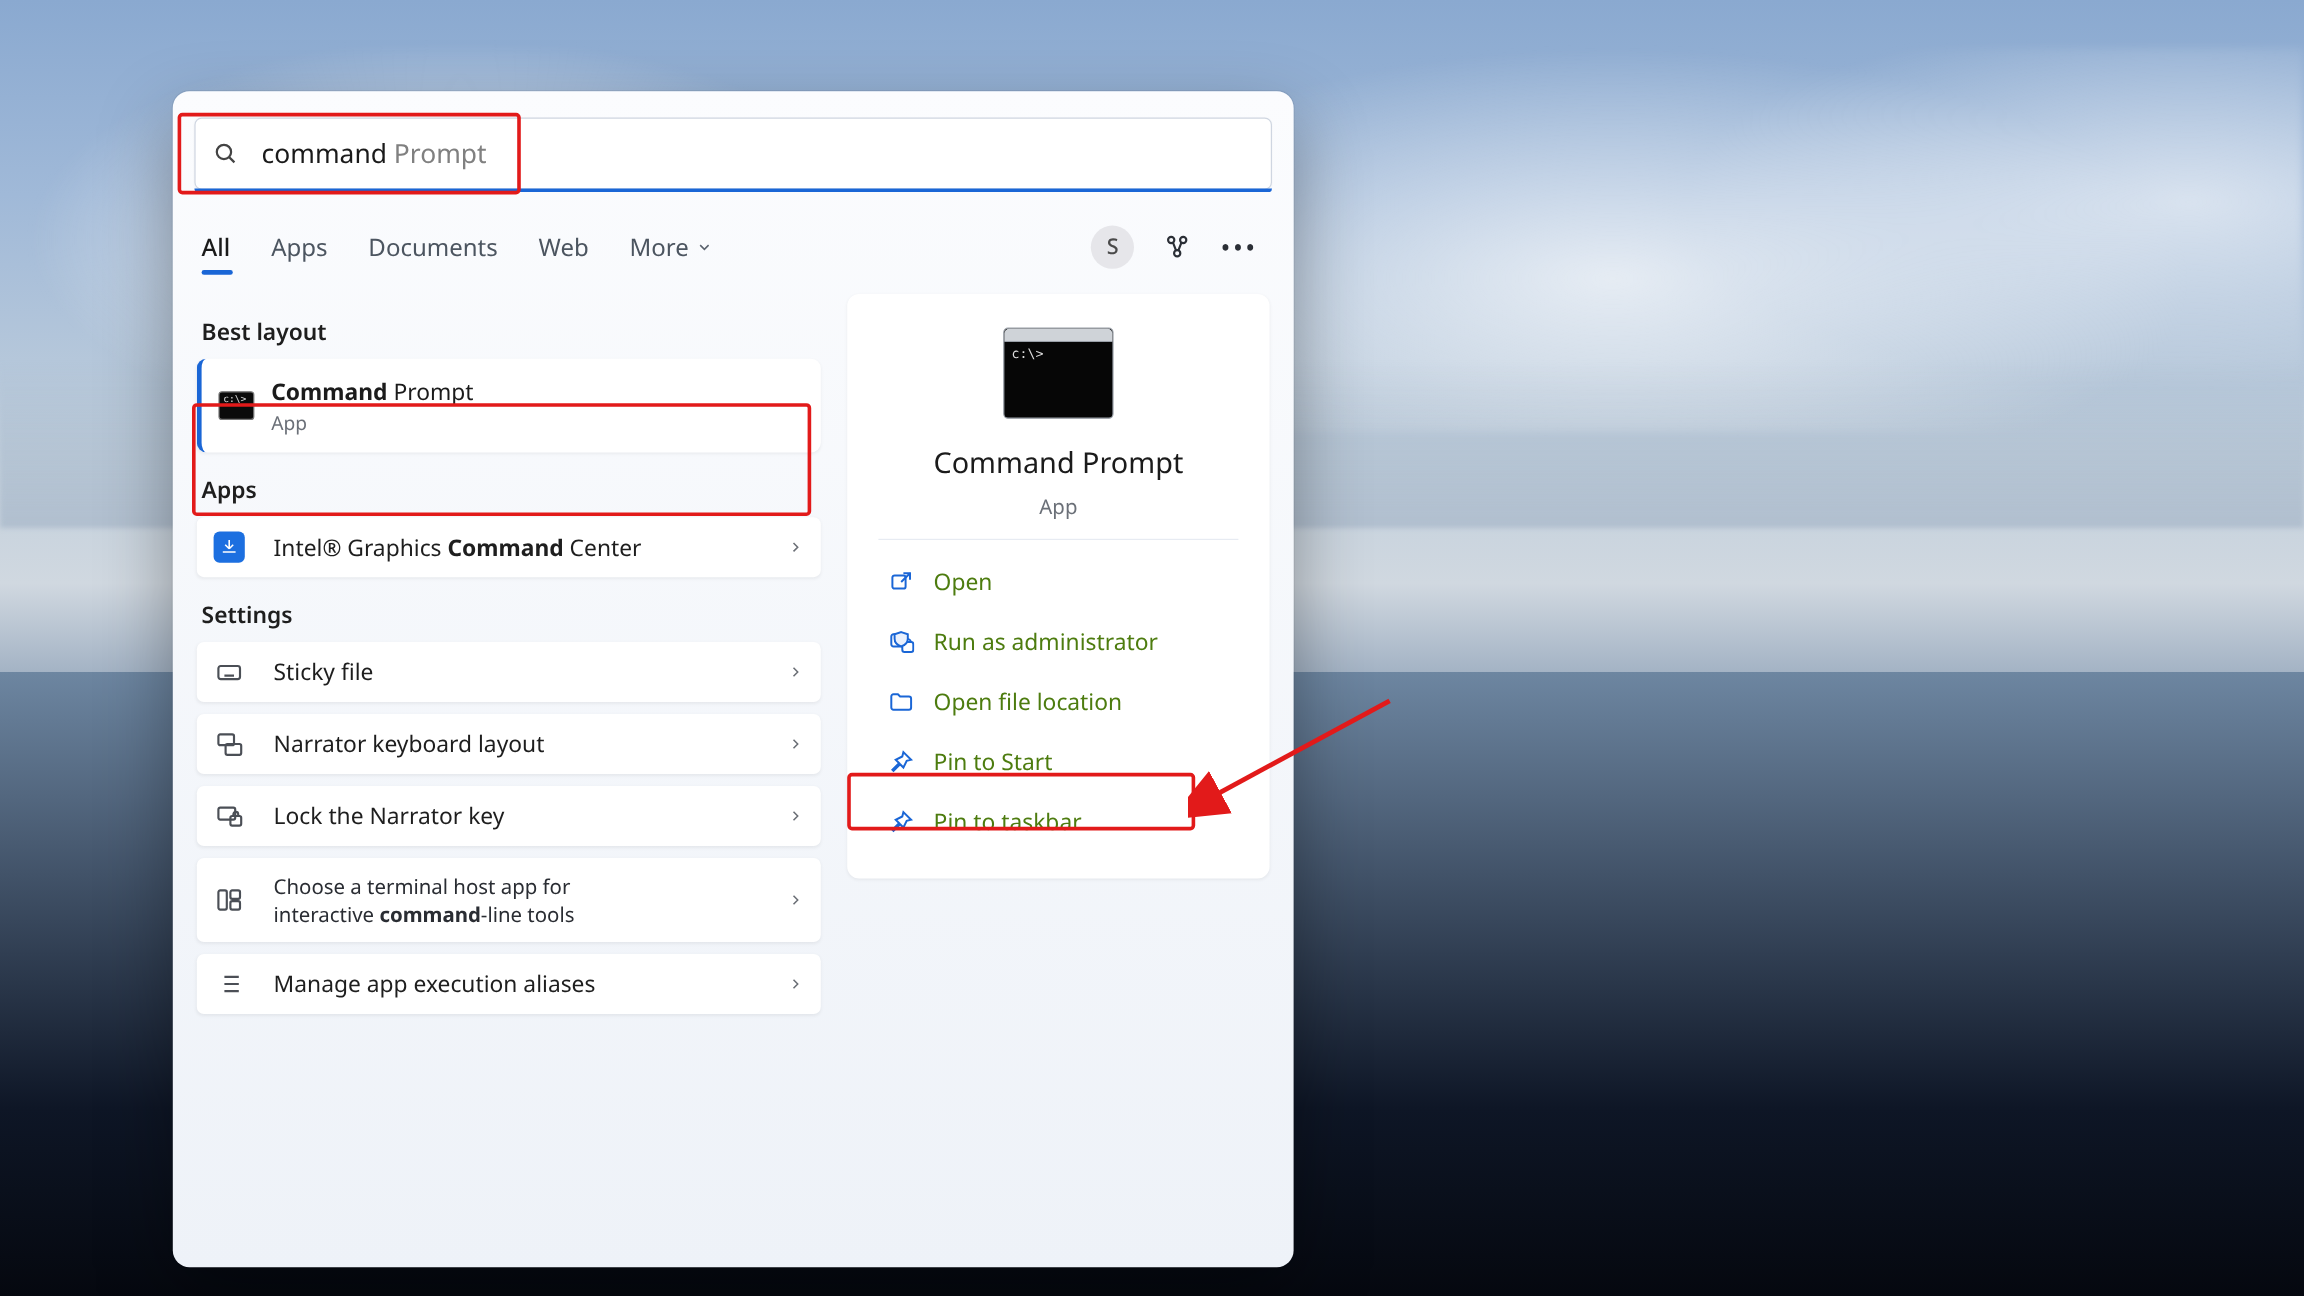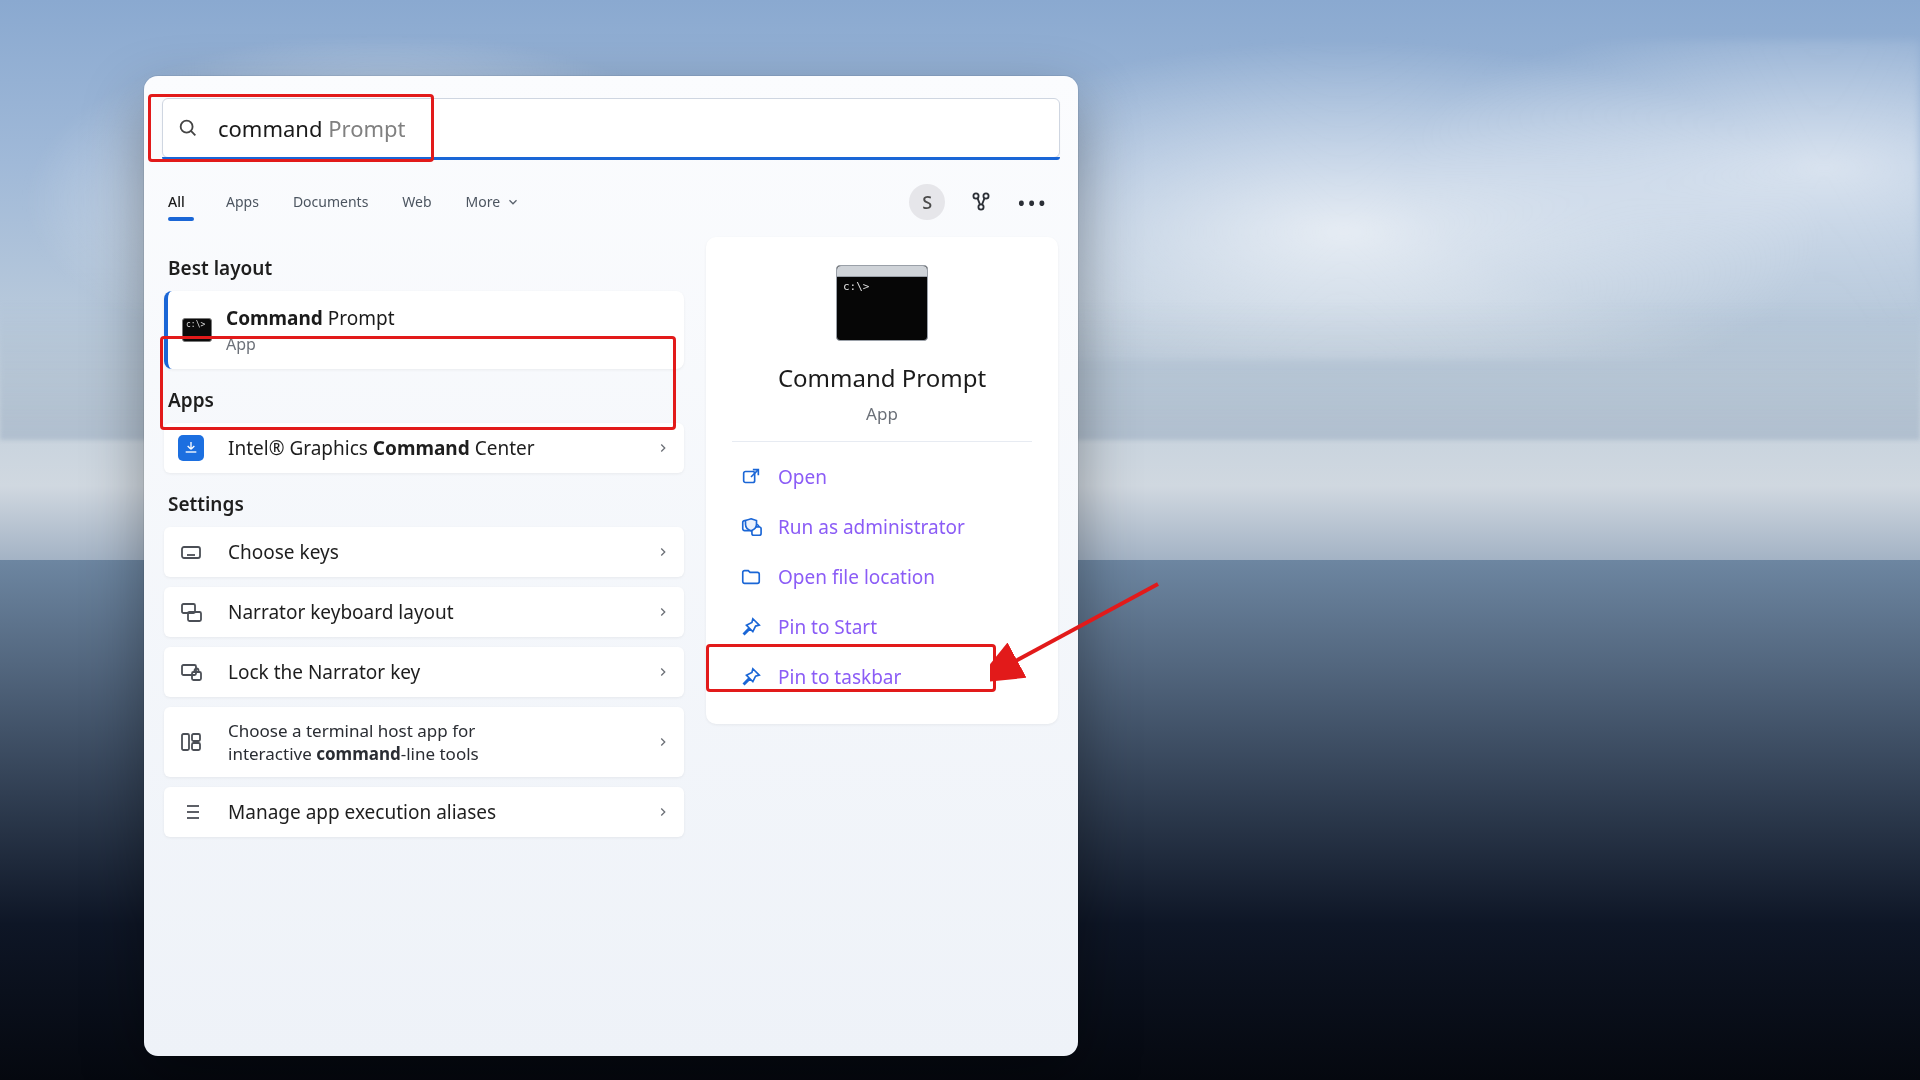--- a/index.html
+++ b/index.html
@@ -54,21 +54,21 @@
     font-size: 22px; pointer-events:none;
   }
   .search-suggestion .typed { color:#1a1a1a; }
   .search-suggestion .suggest { color:#808080; }
   .filter-row {
     display:flex; align-items:center; justify-content: space-between;
     padding: 14px 22px 6px 22px;
   }
   .tabs { display:flex; gap: 30px; align-items:center; }
   .tab {
-    font-size: 14px; color:#4c5560; padding: 10px 2px; cursor:pointer;
+    font-size: 20px; color:#4c5560; padding: 10px 2px; cursor:pointer;
     display:flex; align-items:center; gap:6px;
   }
   .tab.active { color:#1a1a1a; font-weight: 500; }
   .tab .chev { width:14px; height:14px; stroke:#5a626d; fill:none; }
   .tab-underline {
     width: 26px; height: 4px; background:#1a66d6; border-radius: 3px;
     margin-top: -4px; margin-left: 2px;
   }
   .right-icons { display:flex; align-items:center; gap: 22px; padding-right: 8px; }
   .avatar {
@@ -139,21 +139,21 @@
   }
   .detail-title { font-size: 24px; color:#1b1b1b; margin-top: 12px; }
   .detail-type { font-size: 17px; color:#6b7078; }
 
   .action-list { margin-top: 10px; }
   .action-item {
     display:flex; align-items:center; gap:16px;
     padding: 12px 8px; cursor:pointer; border-radius:6px;
   }
   .action-item svg { width:22px; height:22px; stroke:#1a66d6; fill:none; }
-  .action-label { font-size: 19px; color:#8b5cf6; }
+  .action-label { font-size: 19px; color:#4d7c0f; }
 
   
   .annot {
     position:absolute; border: 3px solid #e21a1a; border-radius:4px; pointer-events:none;
   }
   .arrow { position:absolute; pointer-events:none; }
 </style>
 </head>
 <body>
 
@@ -255,21 +255,21 @@
         <div class="li-icon">
           <svg viewBox="0 0 24 24" stroke-width="1.8">
               <rect x="3" y="7" width="18" height="11" rx="2"></rect>
               <line x1="7" y1="11" x2="7" y2="11"></line>
               <line x1="10" y1="11" x2="10" y2="11"></line>
               <line x1="13" y1="11" x2="13" y2="11"></line>
               <line x1="16" y1="11" x2="16" y2="11"></line>
               <line x1="8" y1="15" x2="16" y2="15"></line>
             </svg>
         </div>
-        <div class="li-text">Choose keys</div>
+        <div class="li-text">Sticky file</div>
         <svg class="chev-r" viewBox="0 0 24 24" stroke-width="2.2">
             <polyline points="9 6 15 12 9 18"></polyline>
           </svg>
       </div>
 
       <div class="list-item">
         <div class="li-icon">
           <svg viewBox="0 0 24 24" stroke-width="1.8">
               <rect x="3" y="4" width="13" height="9" rx="1.5"></rect>
               <rect x="9" y="12" width="13" height="9" rx="1.5"></rect>

